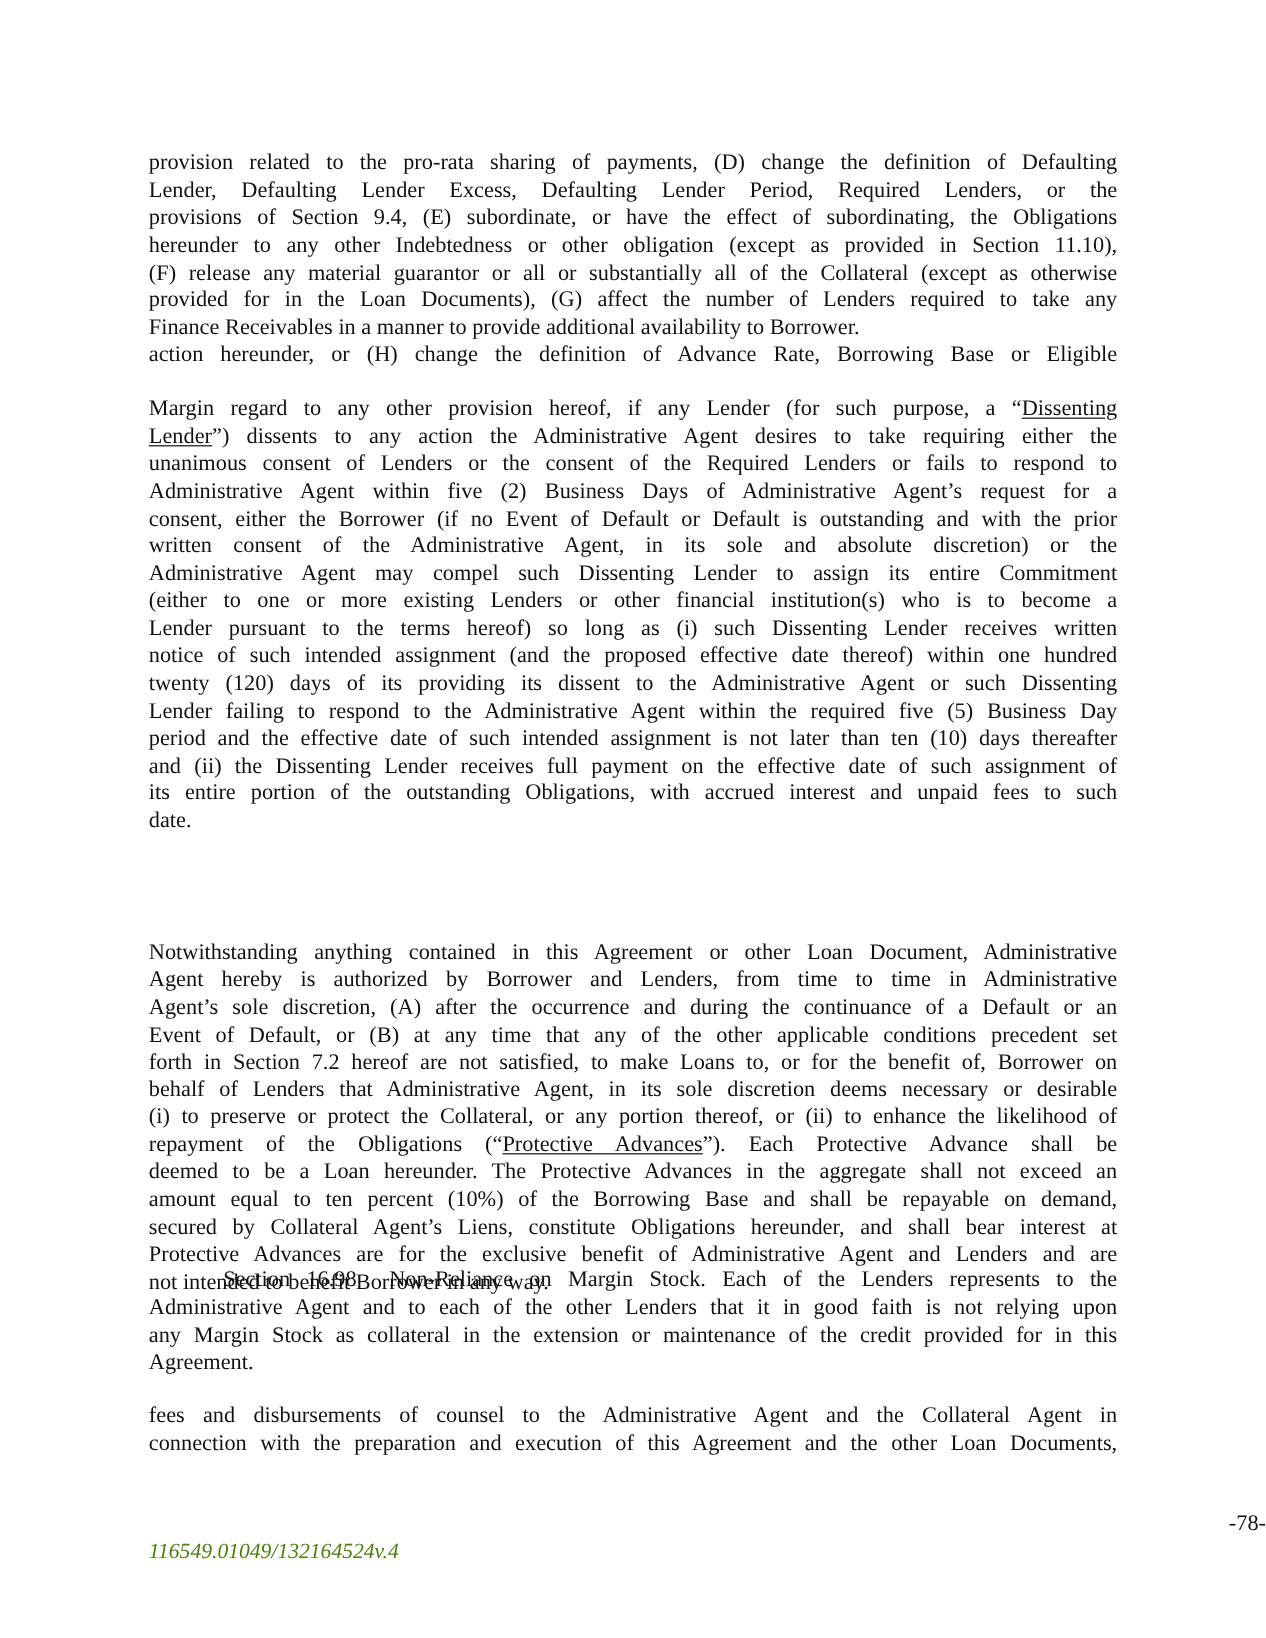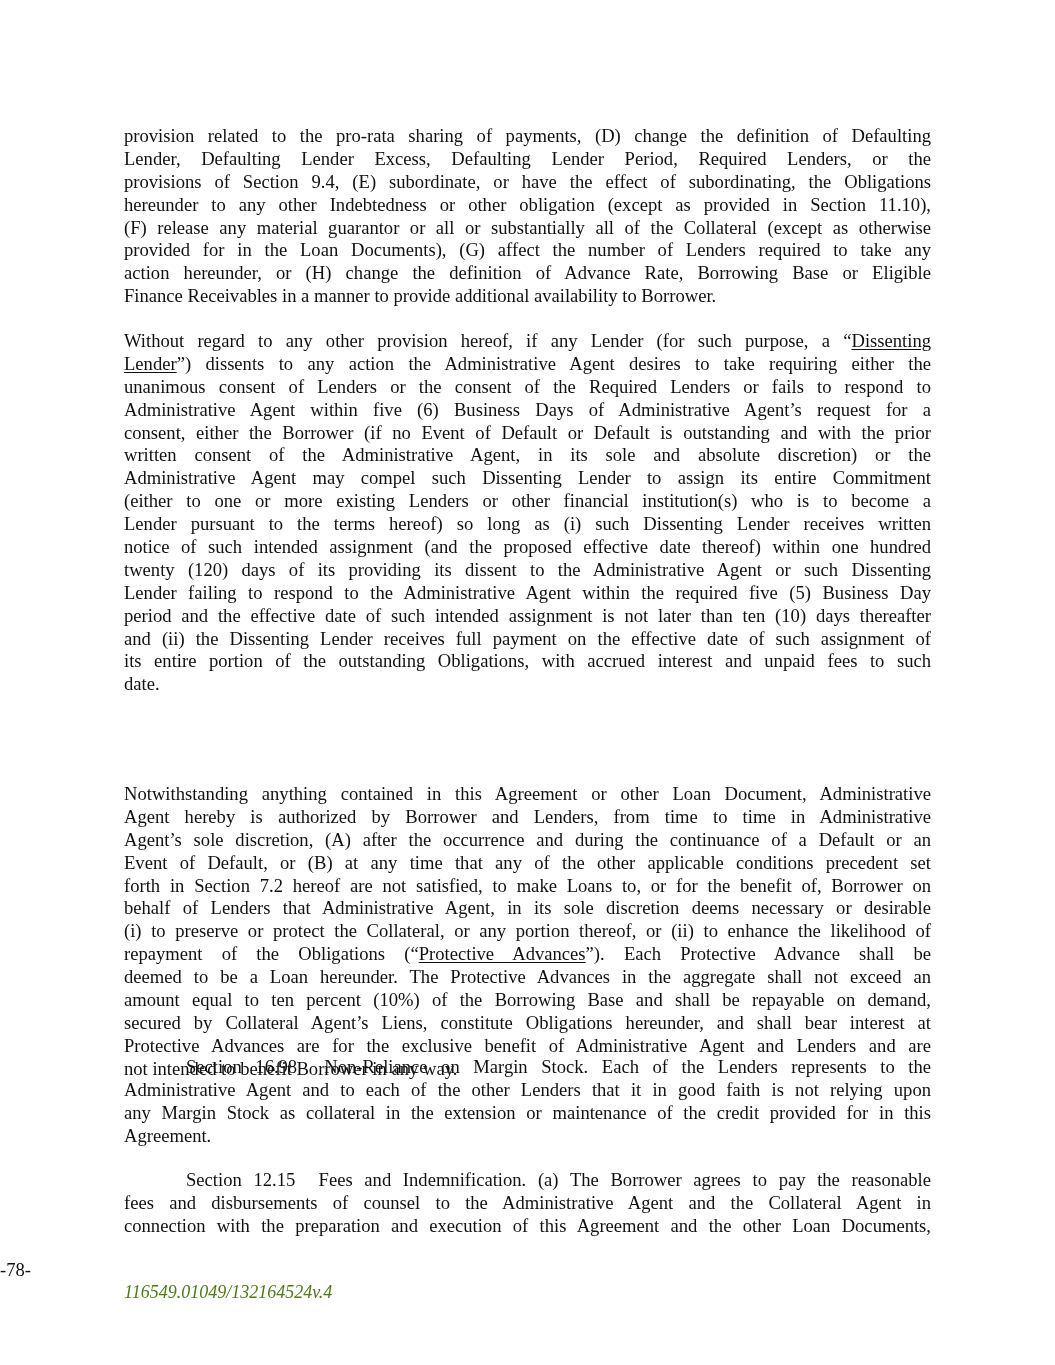--- a/index.html
+++ b/index.html
@@ -14,49 +14,49 @@
     display: block; height: 22.9px; line-height: 22.9px;
     font-size: 18.6px; white-space: nowrap;
     text-align: justify; text-align-last: justify;
     overflow: visible;
   }
   .line.last { text-align-last: left; }
   .indent { padding-left: 62px; }
   .u { text-decoration: underline; text-underline-offset: 2px; }
   .i { }
   .page-number {
-    position: absolute; top: 1259px; left: 0; width: 1055px; text-align: left;
+    position: absolute; top: 1259px; left: 0; width: 1055px; text-align: right;
     font-size: 18.6px; line-height: 22px;
   }
   .doc-id {
     position: absolute; top: 1284px; left: 124px;
     font-size: 18px; line-height: 16px; color: #4d7c0f; font-style: italic;
   }
 </style>
 </head>
 <body>
 
 <div class="page">
 
   <div class="para" style="top:125px;">
     <span class="line">provision related to the pro-rata sharing of payments, (D) change the definition of Defaulting</span>
     <span class="line">Lender, Defaulting Lender Excess, Defaulting Lender Period, Required Lenders, or the</span>
     <span class="line">provisions of Section 9.4, (E) subordinate, or have the effect of subordinating, the Obligations</span>
     <span class="line">hereunder to any other Indebtedness or other obligation (except as provided in Section 11.10),</span>
     <span class="line">(F) release any material guarantor or all or substantially all of the Collateral (except as otherwise</span>
     <span class="line">provided for in the Loan Documents), (G) affect the number of Lenders required to take any</span>
+    <span class="line last">Finance Receivables in a manner to provide additional availability to Borrower.</span>
     <span class="line">action hereunder, or (H) change the definition of Advance Rate, Borrowing Base or Eligible</span>
-    <span class="line last">Finance Receivables in a manner to provide additional availability to Borrower.</span>
   </div>
 
   <div class="para" style="top:330px;">
-    <span class="line"><span>Without regard to any other provision hereof, if any Lender (for such purpose, a “</span><span class="u">Dissenting</span></span>
+    <span class="line"><span>Margin regard to any other provision hereof, if any Lender (for such purpose, a “</span><span class="u">Dissenting</span></span>
     <span class="line"><span class="u">Lender</span><span>”) dissents to any action the Administrative Agent desires to take requiring either the</span></span>
     <span class="line">unanimous consent of Lenders or the consent of the Required Lenders or fails to respond to</span>
-    <span class="line">Administrative Agent within five (6) Business Days of Administrative Agent’s request for a</span>
+    <span class="line">Administrative Agent within five (2) Business Days of Administrative Agent’s request for a</span>
     <span class="line">consent, either the Borrower (if no Event of Default or Default is outstanding and with the prior</span>
     <span class="line">written consent of the Administrative Agent, in its sole and absolute discretion) or the</span>
     <span class="line">Administrative Agent may compel such Dissenting Lender to assign its entire Commitment</span>
     <span class="line">(either to one or more existing Lenders or other financial institution(s) who is to become a</span>
     <span class="line">Lender pursuant to the terms hereof) so long as (i) such Dissenting Lender receives written</span>
     <span class="line">notice of such intended assignment (and the proposed effective date thereof) within one hundred</span>
     <span class="line">twenty (120) days of its providing its dissent to the Administrative Agent or such Dissenting</span>
     <span class="line">Lender failing to respond to the Administrative Agent within the required five (5) Business Day</span>
     <span class="line">period and the effective date of such intended assignment is not later than ten (10) days thereafter</span>
     <span class="line">and (ii) the Dissenting Lender receives full payment on the effective date of such assignment of</span>
@@ -81,20 +81,19 @@
   </div>
 
   <div class="para" style="top:1056px;">
     <span class="line indent"><span>Section 16.98</span>&nbsp;&nbsp;<span class="i">Non-Reliance on Margin Stock</span><span>.  Each of the Lenders represents to the</span></span>
     <span class="line">Administrative Agent and to each of the other Lenders that it in good faith is not relying upon</span>
     <span class="line">any Margin Stock as collateral in the extension or maintenance of the credit provided for in this</span>
     <span class="line last">Agreement.</span>
   </div>
 
   <div class="para" style="top:1169px;">
-    <span class="line indent"><span>Section 12.15</span>&nbsp;&nbsp;<span class="i">Fees and Indemnification.</span><span>  (a) The Borrower agrees to pay the reasonable</span></span>
     <span class="line">fees and disbursements of counsel to the Administrative Agent and the Collateral Agent in</span>
     <span class="line">connection with the preparation and execution of this Agreement and the other Loan Documents,</span>
   </div>
 
   <div class="page-number">-78-</div>
   <div class="doc-id">116549.01049/132164524v.4</div>
 </div>
 
 </body></html>

